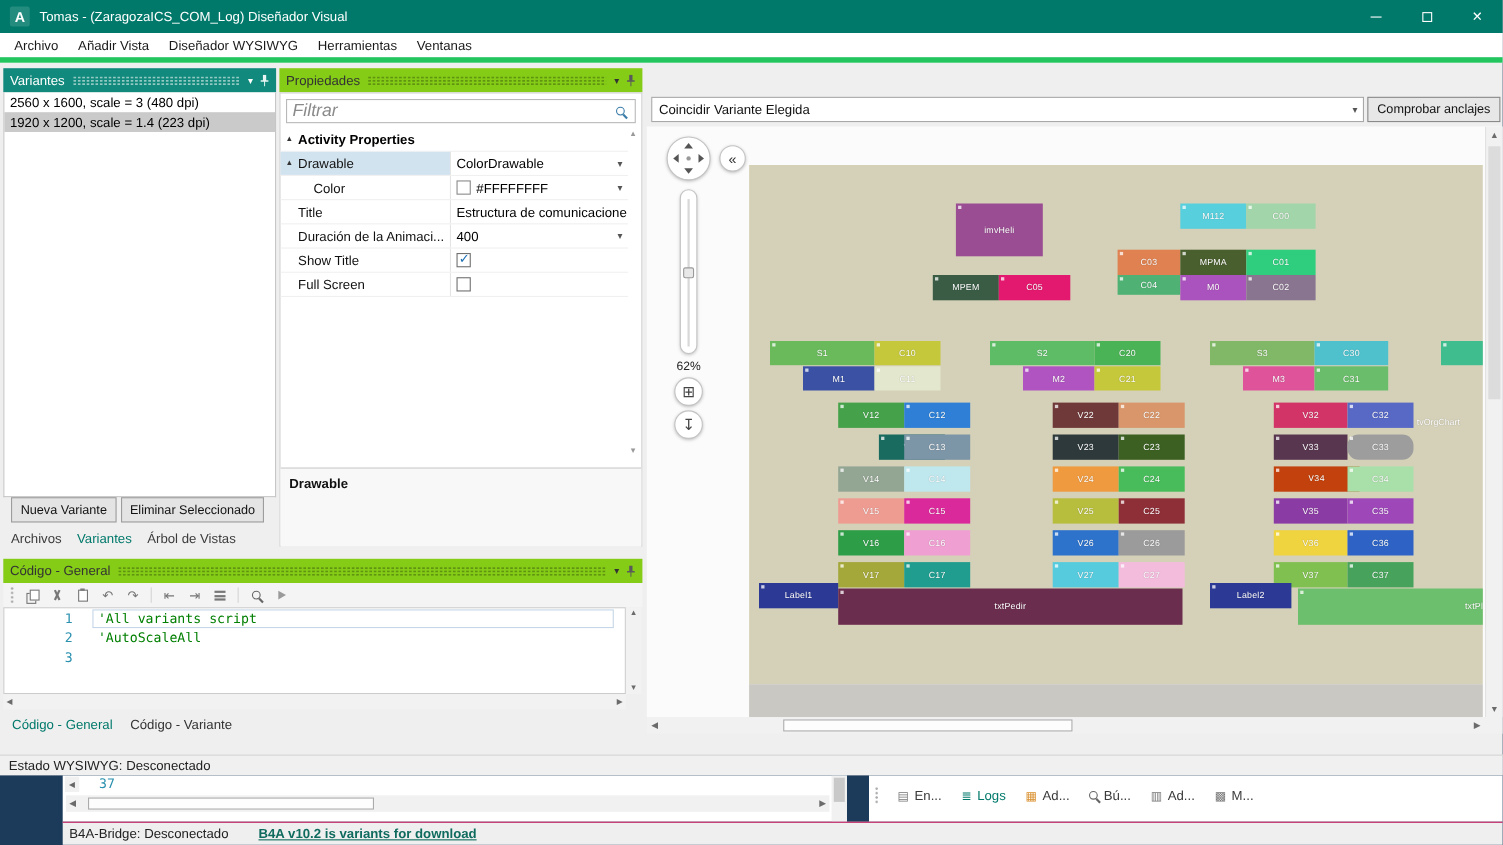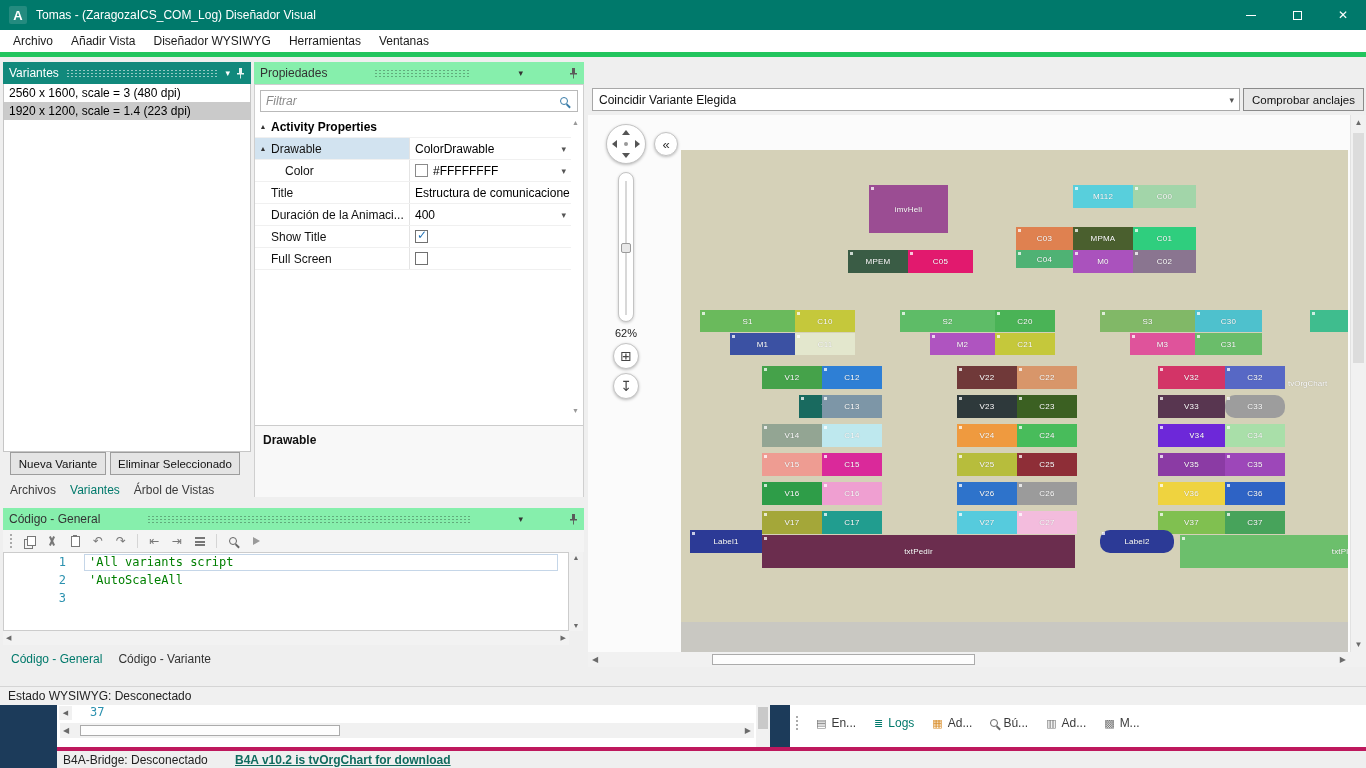--- a/index.html
+++ b/index.html
@@ -21,40 +21,40 @@
   .menubar{position:absolute;left:0;top:30px;width:1366px;height:27px;background:#fff;display:flex;align-items:center;
     padding-left:4px;border-bottom:5px solid #22c55e;}
   .menu-item{padding:0 9px;font-size:12px;color:#1A1A1A;line-height:26px;}
 
   
   .phead{position:absolute;height:22px;display:flex;align-items:center;padding:0 6px;font-size:12px;}
   .phead .hdots{flex:1;height:9px;margin:0 7px;background-size:4px 3px;}
   .phead .chev{font-size:9px;margin-right:6px;}
   .phead.teal{background:var(--panelteal,#11897C);color:#fff;}
   .phead.teal .hdots{background-image:radial-gradient(rgba(255,255,255,.55) 1px,transparent 1.2px);}
-  .phead.gray{background:#86efac;color:#333;gap:40px;}
+  .phead.gray{background:#84cc16;color:#333;}
   .phead.gray .hdots{background-image:radial-gradient(rgba(0,0,0,.28) 1px,transparent 1.2px);}
   .pin{display:block;}
 
   
   .variants-list{position:absolute;left:3px;top:84px;width:248px;height:368px;background:#fff;border:1px solid #C6C6C6;border-top:none;}
   .vitem{height:18px;line-height:18px;font-size:12px;padding-left:5px;color:#000;white-space:nowrap;overflow:hidden;}
   .vitem.selected{background:#CACACA;}
   .btn{position:absolute;height:23px;background:#E4E4E4;border:1px solid #9D9D9D;font-size:11.5px;color:#111;
     display:flex;align-items:center;justify-content:center;}
   .btn-new{left:10px;top:452px;width:96px;}
   .btn-del{left:110px;top:452px;width:130px;}
   .left-tabs{position:absolute;left:3px;top:479px;width:248px;height:21px;display:flex;align-items:center;font-size:12px;}
   .ltab{padding:0 7px;color:#3C3C3C;}
   .ltab.active{color:var(--accent,#00796B);}
 
   
   .props-body{position:absolute;left:254px;top:84px;width:330px;height:413px;background:#fff;border:1px solid #CFCFCF;}
   .filter-box{position:absolute;left:5px;top:5px;width:318px;height:22px;border:1px solid #B9B9B9;display:flex;align-items:center;background:#fff;}
-  .filter-box input{flex:1;border:none;outline:none;font-size:12px;font-style:italic;color:#333;padding-left:5px;height:18px;font-family:inherit;background:transparent;}
+  .filter-box input{flex:1;border:none;outline:none;font-size:16px;font-style:italic;color:#333;padding-left:5px;height:18px;font-family:inherit;background:transparent;}
   .filter-box input::placeholder{color:#8A8A8A;font-style:italic;}
   .mag{width:8px;height:8px;border:1.5px solid #3A7CA8;border-radius:50%;position:relative;display:inline-block;}
   .mag::after{content:'';position:absolute;width:5px;height:1.5px;background:#3A7CA8;transform:rotate(45deg);right:-4px;bottom:-2px;}
   .mag.gray{border-color:#666;}.mag.gray::after{background:#666;}
   .filter-box .mag{margin-right:9px;}
   .prop-grid{position:absolute;left:0;top:31px;width:316px;}
   .prow{display:flex;height:22px;border-bottom:1px solid #F0F0F0;font-size:12px;align-items:stretch;position:relative;}
   .prow.group{font-weight:bold;align-items:center;}
   .expander{width:16px;text-align:center;font-size:7px;color:#333;line-height:22px;flex:none;}
   .pname{width:155px;display:flex;align-items:center;border-right:1px solid #E4E4E4;color:#111;overflow:hidden;white-space:nowrap;}
@@ -151,21 +151,21 @@
   .frag-vscroll{position:absolute;right:0;top:0;width:14px;height:42px;background:#F1F1F1;}
   .frag-vscroll .thumb{position:absolute;left:2px;top:2px;width:10px;height:22px;background:#C9C9C9;}
   .ide-tabsbox{position:absolute;left:790px;top:0;width:576px;height:42px;background:#fff;}
   .tabs-row{position:absolute;left:5px;top:7px;display:flex;align-items:center;}
   .tabs-row .grip{margin-right:8px;}
   .itab{display:flex;align-items:center;gap:5px;padding:4px 9px;font-size:12px;color:#3A3A3A;}
   .itab.active{color:var(--accent,#00796B);}
   .ticon{font-size:11px;color:#777;display:flex;align-items:center;}
   .itab.active .ticon{color:var(--accent,#00796B);}
   .ticon.orange{color:#D98E2B;}
-  .ide-status{position:absolute;left:57px;top:42px;width:1309px;height:21px;background:#EFEFEF;border-top:4px solid #be185d;
+  .ide-status{position:absolute;left:57px;top:42px;width:1309px;height:21px;background:#EFEFEF;border-top:1px solid #be185d;
     display:flex;align-items:center;font-size:12px;color:#222;}
   .bridge{margin-left:6px;width:172px;}
   .uplink{color:#0F6B5E;text-decoration:underline;font-weight:bold;}
 </style>
 </head>
 <body>
 
 <div class="dvwin">
 
   <div class="titlebar">
@@ -512,21 +512,21 @@
         </div>
         <div class="cv" style="left: 544px; top: 216px; width: 60px; height: 23px; background: rgb(87, 104, 197);">
           <span>C32</span>
         </div>
         <div class="cv" style="left: 477px; top: 245px; width: 67px; height: 23px; background: rgb(88, 54, 80);">
           <span>V33</span>
         </div>
         <div class="cv" style="left: 544px; top: 245px; width: 60px; height: 23px; background: rgb(157, 157, 157); border-radius: 10px;">
           <span>C33</span>
         </div>
-        <div class="cv" style="left: 477px; top: 274px; width: 78px; height: 23px; background: #6d28d9; font-family: Liberation Mono, monospace;">
+        <div class="cv" style="left: 477px; top: 274px; width: 78px; height: 23px; background: #c2410c; font-family: Liberation Mono, monospace;">
           <span>V34</span>
         </div>
         <div class="cv" style="left: 544px; top: 274px; width: 60px; height: 23px; background: rgb(169, 223, 169);">
           <span>C34</span>
         </div>
         <div class="cv" style="left: 477px; top: 303px; width: 67px; height: 23px; background: rgb(139, 59, 164);">
           <span>V35</span>
         </div>
         <div class="cv" style="left: 544px; top: 303px; width: 60px; height: 23px; background: rgb(157, 71, 185);">
           <span>C35</span>
@@ -542,21 +542,21 @@
         </div>
         <div class="cv" style="left: 544px; top: 361px; width: 60px; height: 23px; background: rgb(71, 163, 91);">
           <span>C37</span>
         </div>
         <div class="cv" style="left: 9px; top: 380px; width: 72px; height: 23px; background: rgb(44, 58, 150);">
           <span>Label1</span>
         </div>
         <div class="cv" style="left: 81px; top: 385px; width: 313px; height: 33px; background: rgb(107, 45, 78);">
           <span>txtPedir</span>
         </div>
-        <div class="cv" style="left: 419px; top: 380px; width: 74px; height: 23px; background: rgb(44, 58, 150); border-radius: 10px;">
+        <div class="cv" style="left: 419px; top: 380px; width: 74px; height: 23px; background: rgb(44, 58, 150);">
           <span>Label2</span>
         </div>
         <div class="cv" style="left: 499px; top: 385px; width: 320px; height: 33px; background: rgb(108, 191, 108);">
           <span>txtPl</span>
         </div>
       </div>
     <div class="canvas-under"></div>
 
     <div class="navpad circle">
       <span class="tri up"></span>
@@ -631,15 +631,15 @@
         <span>Ad...</span>
       </div>
       <div class="itab">
         <span class="ticon">▩</span>
         <span>M...</span>
       </div>
     </div>
   </div>
   <div class="ide-status">
     <span class="bridge">B4A-Bridge: Desconectado</span>
-    <span class="uplink">B4A v10.2 is tvOrgChart for download</span>
+    <span class="uplink">B4A v10.2 is variants for download</span>
   </div>
 </div>
 
 </body></html>

